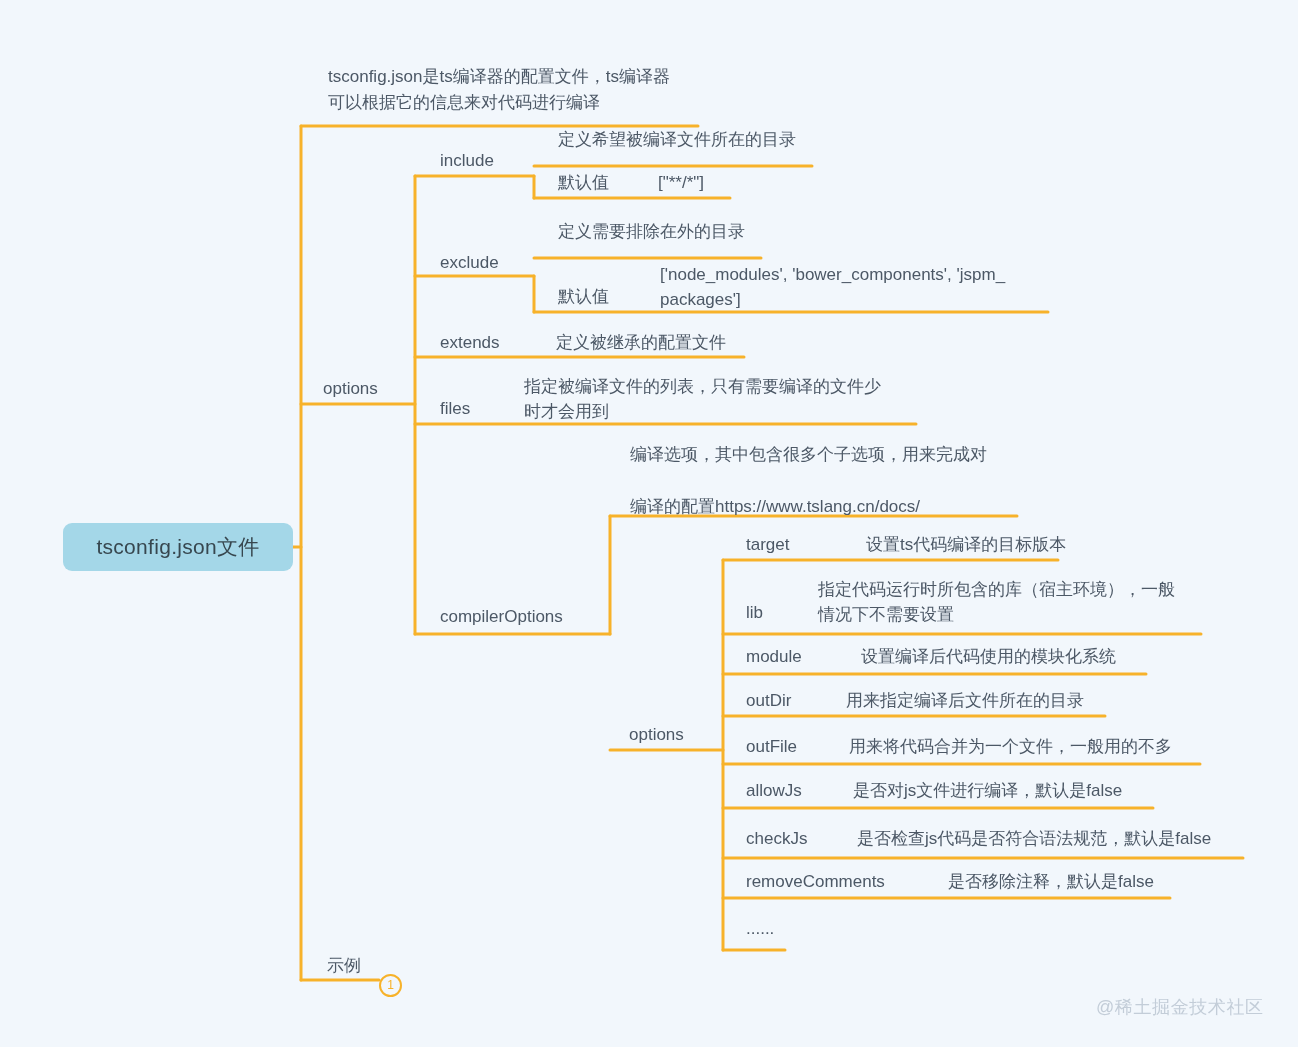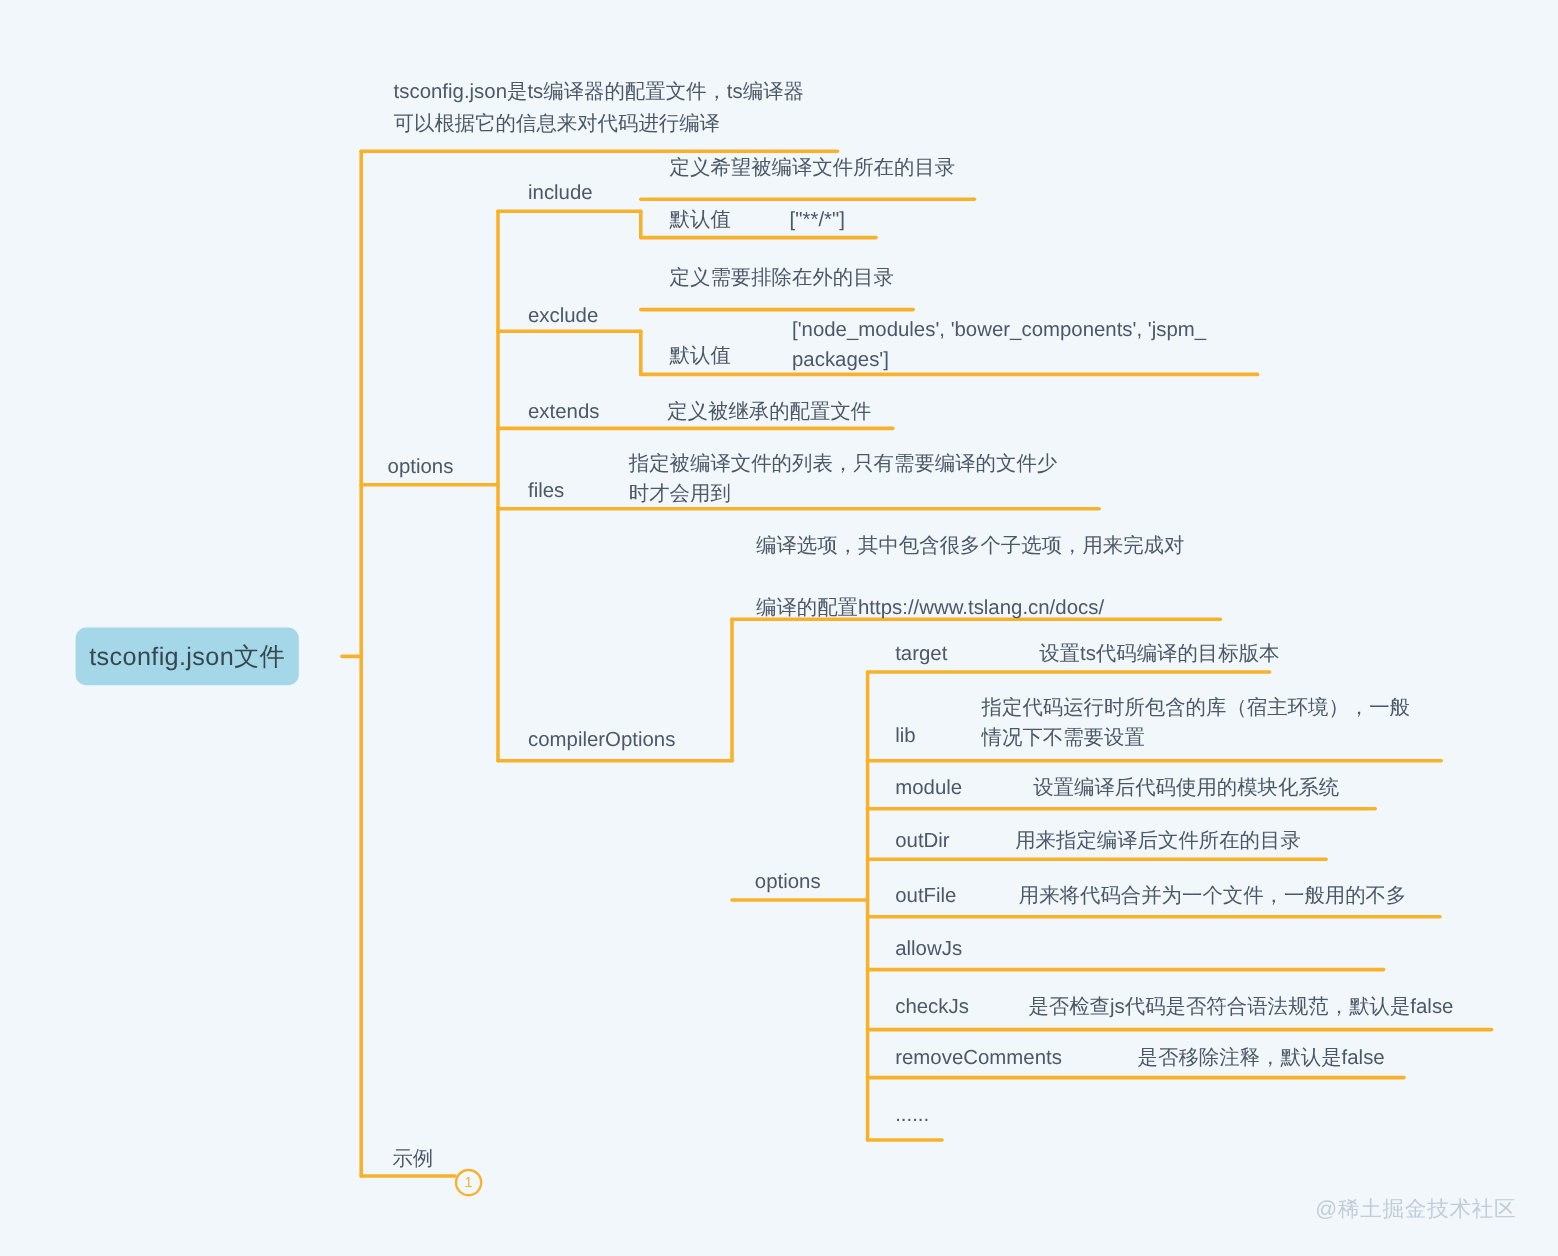--- a/index.html
+++ b/index.html
@@ -47,21 +47,21 @@
     position: absolute;
     color: #4c5866;
     font-size: 17px;
     line-height: 26px;
     white-space: pre;
   }
   .root-node {
     position: absolute;
     left: 63px;
     top: 523px;
-    width: 186px;
+    width: 230px;
     height: 48px;
     background: #a4d7e8;
     border-radius: 9px;
     display: flex;
     align-items: center;
     justify-content: center;
     color: #37474f;
     font-size: 21px;
     letter-spacing: 0.3px;
   }
@@ -180,20 +180,21 @@
   <div class="node-label" style="left:746px; top:644px;">module</div>
   <div class="node-desc" style="left:861px; top:644px;">设置编译后代码使用的模块化系统</div>
 
   <div class="node-label" style="left:746px; top:688px;">outDir</div>
   <div class="node-desc" style="left:846px; top:688px;">用来指定编译后文件所在的目录</div>
 
   <div class="node-label" style="left:746px; top:734px;">outFile</div>
   <div class="node-desc" style="left:849px; top:734px;">用来将代码合并为一个文件，一般用的不多</div>
 
   <div class="node-label" style="left:746px; top:778px;">allowJs</div>
+  <div class="node-desc" style="left:853px; top:778px;">是否对js文件进行编译，默认是false</div>
 
   <div class="node-label" style="left:746px; top:826px;">checkJs</div>
   <div class="node-desc" style="left:857px; top:826px;">是否检查js代码是否符合语法规范，默认是false</div>
 
   <div class="node-label" style="left:746px; top:869px;">removeComments</div>
   <div class="node-desc" style="left:948px; top:869px;">是否移除注释，默认是false</div>
 
   <div class="node-label" style="left:746px; top:916px;">......</div>
 
   <div class="node-label" style="left:327px; top:953px;">示例</div>

